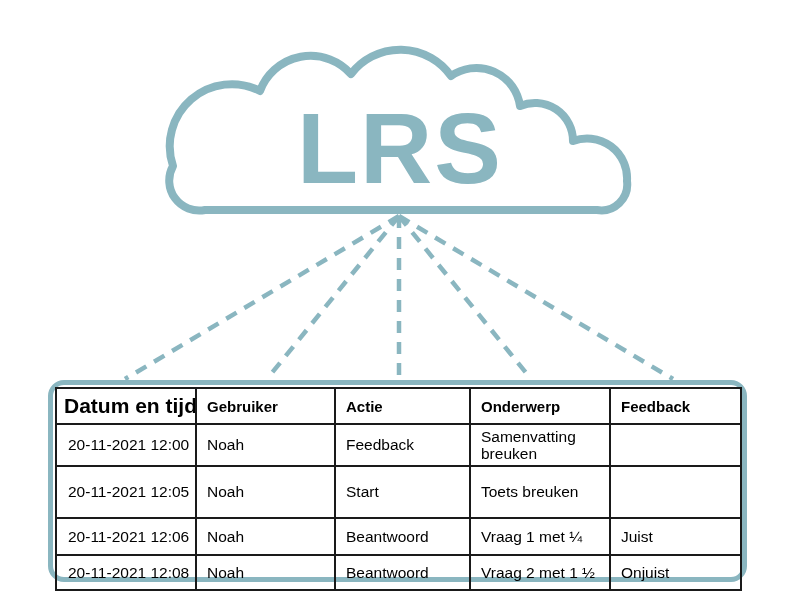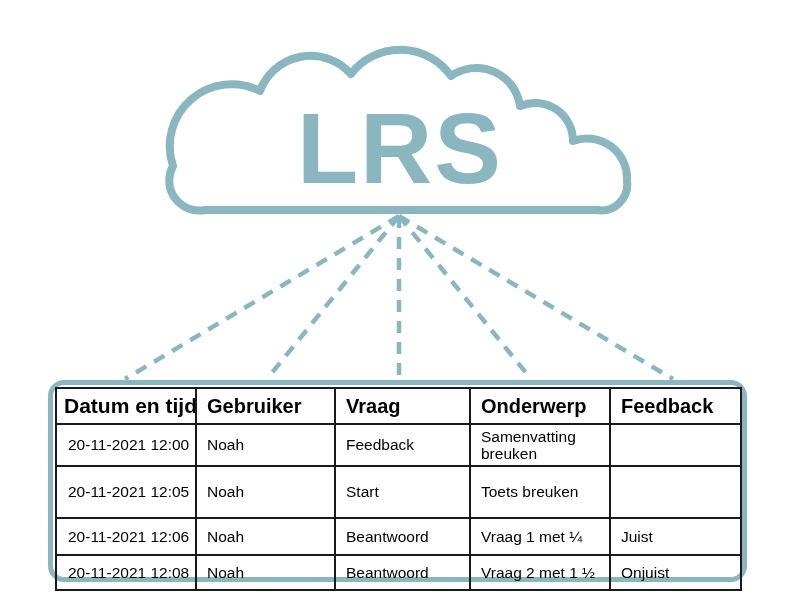--- a/index.html
+++ b/index.html
@@ -70,21 +70,21 @@
   }
   .lrs-table th, .lrs-table td {
     border: 2px solid var(--grid, #1a1a1a);
     text-align: left;
     vertical-align: middle;
     padding: 0 4px 0 10px;
     color: var(--text, #000000);
     overflow: hidden;
   }
   .lrs-table th {
-    font-size: 20px;
+    font-size: 15px;
     font-weight: bold;
     white-space: nowrap;
   }
   .lrs-table th.col-datetime {
     font-size: 21px;
     padding-left: 7px;
   }
   .lrs-table td {
     font-size: 15.5px;
     line-height: 1.12;
@@ -132,21 +132,21 @@
         <col style="width:140px">
         <col style="width:139px">
         <col style="width:135px">
         <col style="width:140px">
         <col style="width:131px">
       </colgroup>
       <thead>
         <tr class="hdr">
           <th class="col-datetime">Datum en tijd</th>
           <th>Gebruiker</th>
-          <th>Vraag</th>
+          <th>Actie</th>
           <th>Onderwerp</th>
           <th>Feedback</th>
         </tr>
       </thead>
       <tbody>
         <tr class="r0">
           <td class="cell-datetime">20-11-2021 12:00</td>
           <td>Noah</td>
           <td>Feedback</td>
           <td>Samenvatting breuken</td>

